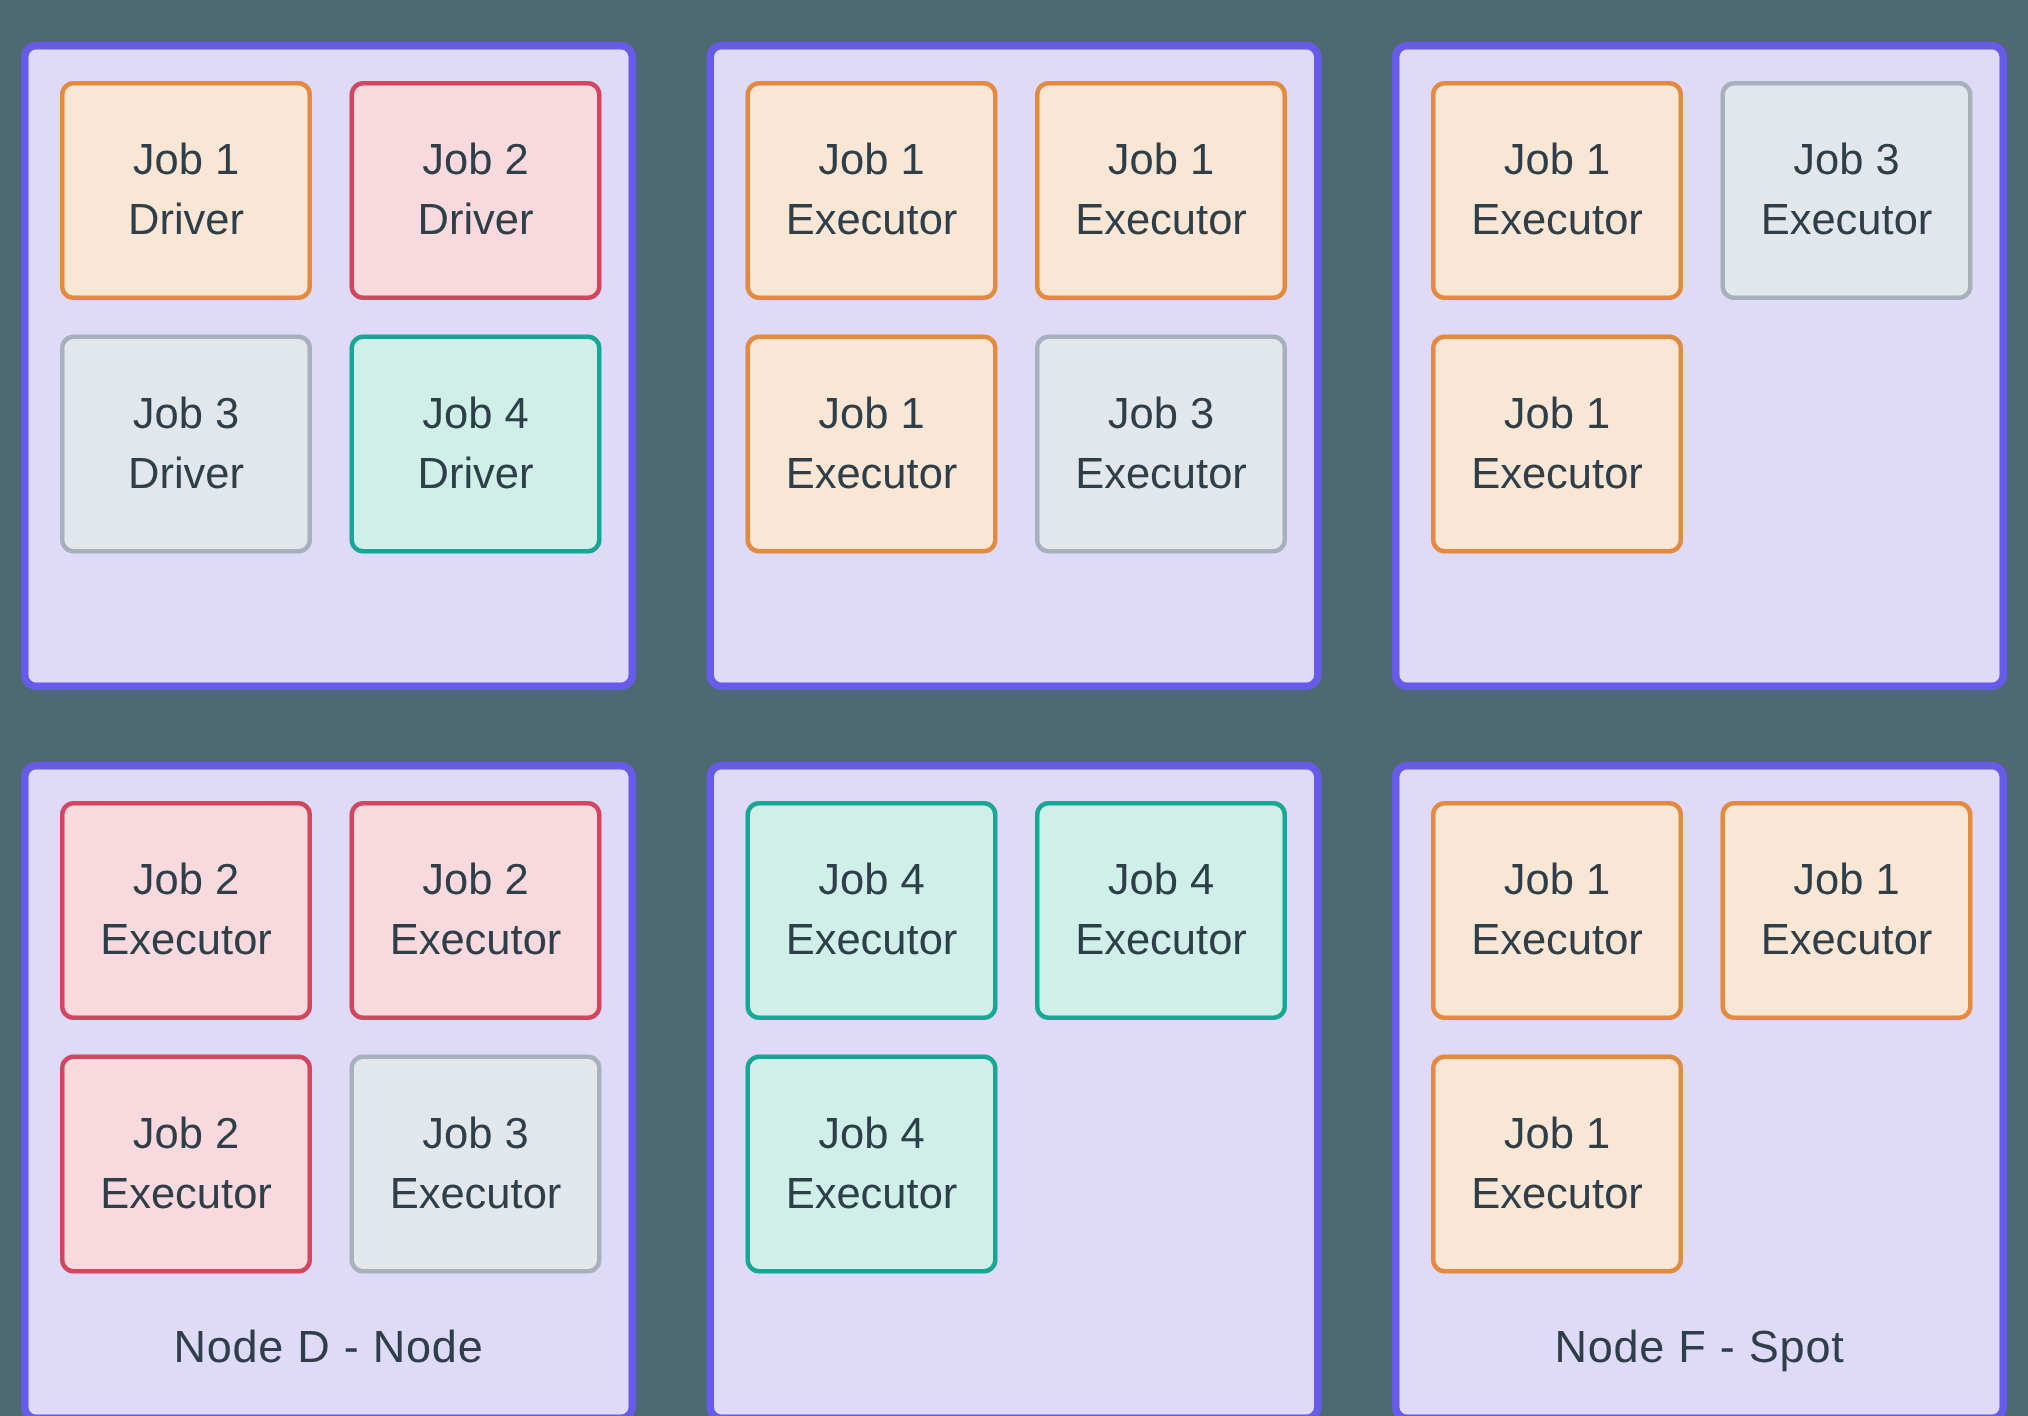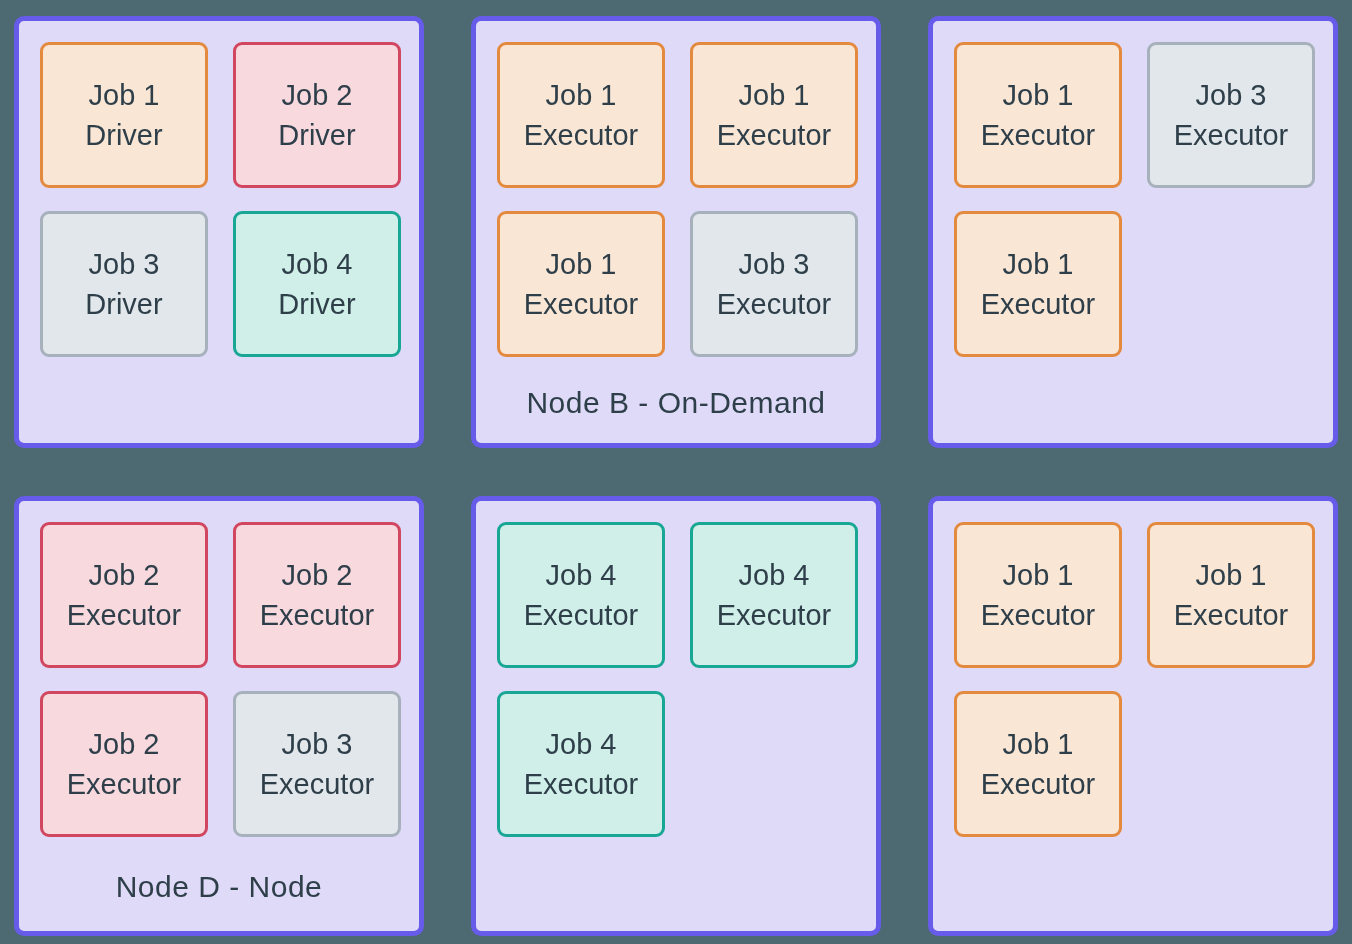--- a/index.html
+++ b/index.html
@@ -16,21 +16,21 @@
   }
   .canvas {
     width: 1352px;
     height: 944px;
     background: var(--bg);
     display: grid;
     grid-template-columns: repeat(3, 410px);
     grid-template-rows: 432px 440px;
     column-gap: 47px;
     row-gap: 48px;
-    padding: 16px 14px;
+    padding: 28px 14px;
   }
   .node-card {
     background: var(--node-fill);
     border: 5px solid var(--node-border);
     border-radius: 10px;
     display: flex;
     flex-direction: column;
   }
   .jobs-grid {
     display: grid;
@@ -102,23 +102,20 @@
   </div>
         <div class="job-box" style="border-color: rgb(228, 138, 62); background: rgb(250, 230, 212);">
     <div>Job 1</div>
     <div>Executor</div>
   </div>
         <div class="job-box" style="border-color: rgb(167, 177, 188); background: rgb(226, 231, 235);">
     <div>Job 3</div>
     <div>Executor</div>
   </div>
       </div>
-    <div class="node-label-area">
-      <div class="node-label">Node B - On-Demand</div>
-    </div>
   </div>
     <div class="node-card">
     <div class="jobs-grid">
         <div class="job-box" style="border-color: rgb(228, 138, 62); background: rgb(250, 230, 212);">
     <div>Job 1</div>
     <div>Executor</div>
   </div>
         <div class="job-box" style="border-color: rgb(167, 177, 188); background: rgb(226, 231, 235);">
     <div>Job 3</div>
     <div>Executor</div>
@@ -176,14 +173,17 @@
   </div>
         <div class="job-box" style="border-color: rgb(228, 138, 62); background: rgb(250, 230, 212);">
     <div>Job 1</div>
     <div>Executor</div>
   </div>
         <div class="job-box" style="border-color: rgb(228, 138, 62); background: rgb(250, 230, 212);">
     <div>Job 1</div>
     <div>Executor</div>
   </div>
       </div>
+    <div class="node-label-area">
+      <div class="node-label">Node F - Spot</div>
+    </div>
   </div>
   </div>
 
 </body></html>

